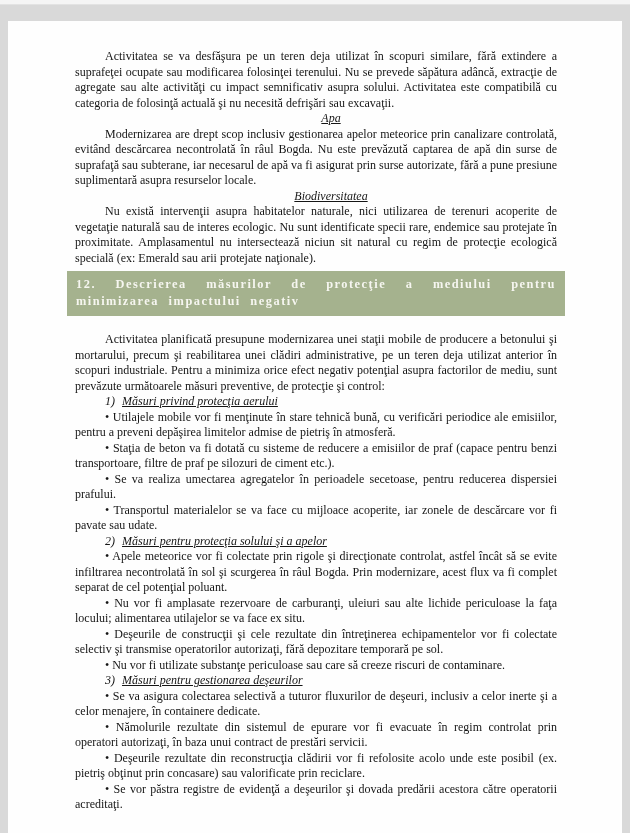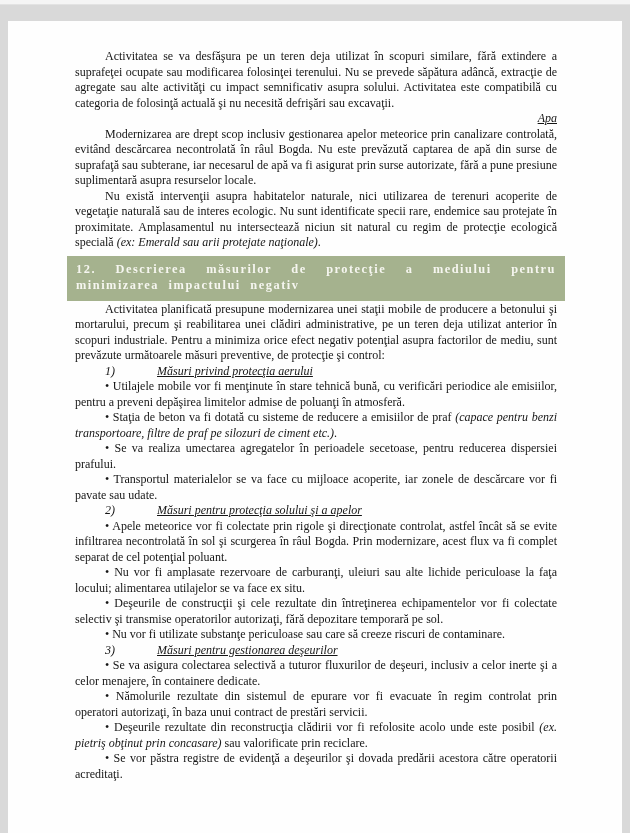--- a/index.html
+++ b/index.html
@@ -24,57 +24,58 @@
   .content {
     padding:28px 65px 0 67px;
     font-size:12px;
     line-height:15.5px;
     color:#151515;
     text-align:justify;
   }
   .para { margin:0; text-indent:30px; }
   .uheading {
     margin:0; padding-left:30px;
-    font-style:italic; text-align:right;
+    font-style:italic; text-align:center;
   }
   .uheading .txt { text-decoration:underline; }
   .subheading {
     margin:0; padding-left:30px;
     font-style:italic; text-align:left;
   }
   .subheading .num { margin-right:7px; }
-  .subheading .txt { text-decoration:underline;margin-left:35px; }
+  .subheading .txt { text-decoration:underline; }
   .section-banner {
-    margin:5px -8px 1px -8px;
+    margin:5px -8px 16px -8px;
     padding:5px 9px 7px 9px;
     font-weight:bold;
     font-size:12.4px;
     line-height:16.5px;
     letter-spacing:1.5px;
     word-spacing:5px;
     text-align:justify;
   }
-  .it { font-style:italic; }
+  .it { }
   .bullet-dot { }
 </style>
 </head>
 <body>
 
 <div class="top-strip"></div>
 
 <div class="page">
   <div class="content">
       <p class="para"><span>Activitatea se va desfăşura pe un teren deja utilizat în scopuri similare, fără extindere a suprafeţei ocupate sau modificarea folosinţei terenului. Nu se prevede săpătura adâncă, extracţie de agregate sau alte activităţi cu impact semnificativ asupra solului. Activitatea este compatibilă cu categoria de folosinţă actuală şi nu necesită defrişări sau excavaţii.</span></p>
       <p class="uheading"><span class="txt">Apa</span></p>
       <p class="para"><span>Modernizarea are drept scop inclusiv gestionarea apelor meteorice prin canalizare controlată, evitând descărcarea necontrolată în râul Bogda. Nu este prevăzută captarea de apă din surse de suprafaţă sau subterane, iar necesarul de apă va fi asigurat prin surse autorizate, fără a pune presiune suplimentară asupra resurselor locale.</span></p>
+      <p class="uheading"><span class="txt">Biodiversitatea</span></p>
       <p class="para"><span>Nu există intervenţii asupra habitatelor naturale, nici utilizarea de terenuri acoperite de vegetaţie naturală sau de interes ecologic. Nu sunt identificate specii rare, endemice sau protejate în proximitate. Amplasamentul nu intersectează niciun sit natural cu regim de protecţie ecologică specială </span><span class="it">(ex: Emerald sau arii protejate naţionale)</span><span>.</span></p>
       <div class="section-banner" style="background-color: rgb(165, 178, 142); color: rgb(246, 246, 240);">12. Descrierea măsurilor de protecţie a mediului pentru minimizarea impactului negativ</div>
       <p class="para"><span>Activitatea planificată presupune modernizarea unei staţii mobile de producere a betonului şi mortarului, precum şi reabilitarea unei clădiri administrative, pe un teren deja utilizat anterior în scopuri industriale. Pentru a minimiza orice efect negativ potenţial asupra factorilor de mediu, sunt prevăzute următoarele măsuri preventive, de protecţie şi control:</span></p>
       <p class="subheading"><span class="num">1)</span><span class="txt">Măsuri privind protecţia aerului</span></p>
-      <p class="para"><span class="bullet-dot">• </span><span>Utilajele mobile vor fi menţinute în stare tehnică bună, cu verificări periodice ale emisiilor, pentru a preveni depăşirea limitelor admise de poluanţi în atmosferă.</span></p>
+      <p class="para"><span class="bullet-dot">• </span><span>Utilajele mobile vor fi menţinute în stare tehnică bună, cu verificări periodice ale emisiilor, pentru a preveni depăşirea limitelor admise de pietriş în atmosferă.</span></p>
       <p class="para"><span class="bullet-dot">• </span><span>Staţia de beton va fi dotată cu sisteme de reducere a emisiilor de praf </span><span class="it">(capace pentru benzi transportoare, filtre de praf pe silozuri de ciment etc.)</span><span>.</span></p>
       <p class="para"><span class="bullet-dot">• </span><span>Se va realiza umectarea agregatelor în perioadele secetoase, pentru reducerea dispersiei prafului.</span></p>
       <p class="para"><span class="bullet-dot">• </span><span>Transportul materialelor se va face cu mijloace acoperite, iar zonele de descărcare vor fi pavate sau udate.</span></p>
       <p class="subheading"><span class="num">2)</span><span class="txt">Măsuri pentru protecţia solului şi a apelor</span></p>
       <p class="para"><span class="bullet-dot">• </span><span>Apele meteorice vor fi colectate prin rigole şi direcţionate controlat, astfel încât să se evite infiltrarea necontrolată în sol şi scurgerea în râul Bogda. Prin modernizare, acest flux va fi complet separat de cel potenţial poluant.</span></p>
       <p class="para"><span class="bullet-dot">• </span><span>Nu vor fi amplasate rezervoare de carburanţi, uleiuri sau alte lichide periculoase la faţa locului; alimentarea utilajelor se va face ex situ.</span></p>
       <p class="para"><span class="bullet-dot">• </span><span>Deşeurile de construcţii şi cele rezultate din întreţinerea echipamentelor vor fi colectate selectiv şi transmise operatorilor autorizaţi, fără depozitare temporară pe sol.</span></p>
       <p class="para"><span class="bullet-dot">• </span><span>Nu vor fi utilizate substanţe periculoase sau care să creeze riscuri de contaminare.</span></p>
       <p class="subheading"><span class="num">3)</span><span class="txt">Măsuri pentru gestionarea deşeurilor</span></p>
       <p class="para"><span class="bullet-dot">• </span><span>Se va asigura colectarea selectivă a tuturor fluxurilor de deşeuri, inclusiv a celor inerte şi a celor menajere, în containere dedicate.</span></p>

